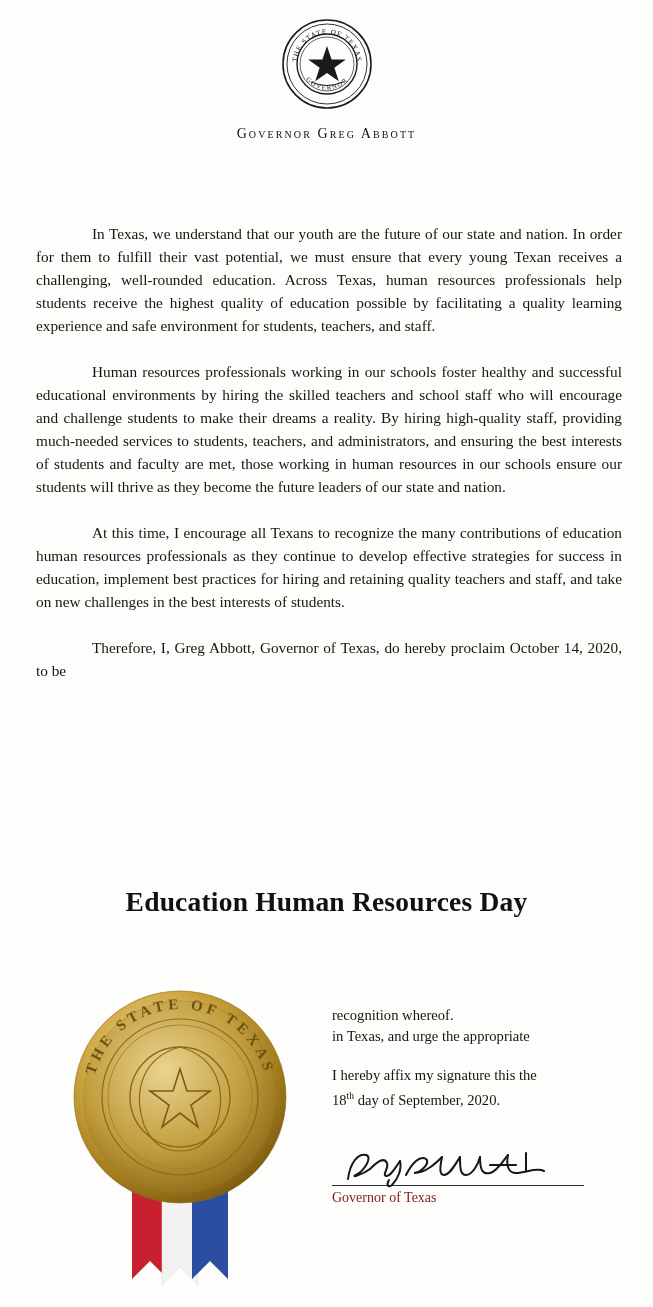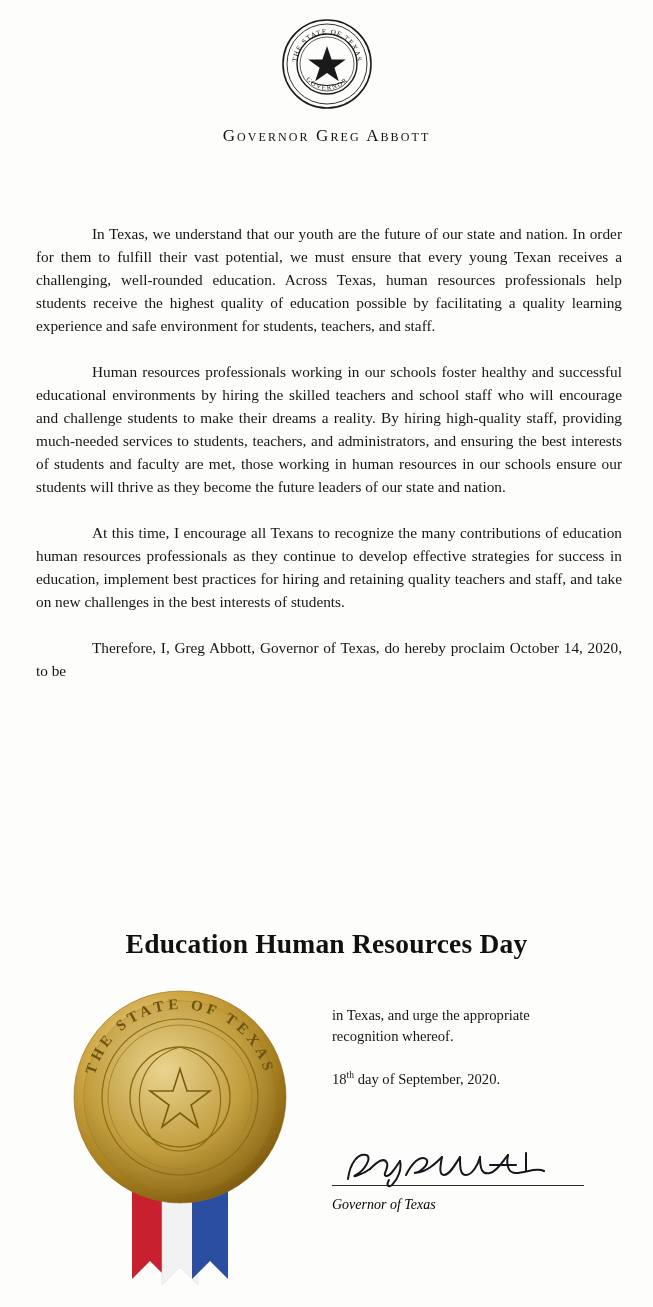--- a/index.html
+++ b/index.html
@@ -32,21 +32,21 @@
     width: 92px;
     height: 92px;
     margin: 0 auto;
     position: relative;
   }
   .seal-top svg { display: block; }
 
   .gov-name {
     margin-top: 16px;
     font-family: "Liberation Serif", serif;
-    font-size: 17px;
+    font-size: 14px;
     letter-spacing: 2.1px;
     font-variant: small-caps;
     color: #14110f;
   }
 
   
   .body-text {
     position: absolute;
     top: 222px;
     left: 36px;
@@ -58,21 +58,21 @@
     text-align: justify;
     text-indent: 56px;
     margin: 0 0 23px 0;
     color: #17150f;
   }
   .para:last-child { margin-bottom: 0; margin-top: 13px; }
 
   
   .proclaim-title {
     position: absolute;
-    top: 928px;
+    top: 886px;
     left: 0;
     width: 653px;
     text-align: center;
     font-size: 27.5px;
     font-weight: bold;
     letter-spacing: 0.2px;
     color: #111;
   }
 
   
@@ -114,23 +114,22 @@
     width: 280px;
   }
   .sig-svg { display: block; margin-left: 8px; }
   .sig-rule {
     border-bottom: 1.4px solid #2a2a2a;
     width: 252px;
     margin-top: -4px;
   }
   .sig-caption {
     font-size: 14px;
-    margin-top: 11px;
-    color: #000000;
-    font-style: italic;
+    margin-top: 4px;
+    color: #7f1d1d;
   }
 
   
   .ribbons { position: absolute; left: 0; top: 0; }
 </style>
 </head>
 <body>
 
 <div class="page">
 
@@ -221,24 +220,25 @@
         <g stroke="#8d6a16" stroke-width="1.2" fill="none">
           <path d="M 122 62 C 86 72 74 104 86 140 C 96 164 112 166 122 166"></path>
           <path d="M 122 62 C 158 72 170 104 158 140 C 148 164 132 166 122 166"></path>
         </g>
         <polygon points="122,84 129,106 152,106 133,120 140,142 122,128 104,142 111,120 92,106 115,106" fill="none" stroke="#7d5c11" stroke-width="1.6"></polygon>
       </svg>
     </div>
 
     <div class="right-col">
       <div class="rc-block">
+        <span class="ln">recognition whereof.</span>
         <span class="ln">in Texas, and urge the appropriate</span>
-        <span class="ln">recognition whereof.</span>
       </div>
       <div class="rc-block">
+        <span class="ln">I hereby affix my signature this the</span>
         <span class="ln"><span>18</span><sup>th</sup><span> day of September, 2020.</span></span>
       </div>
     </div>
 
     <div class="sig-area">
       <svg class="sig-svg" width="230" height="44" viewBox="0 0 230 44" aria-hidden="true">
         <g fill="none" stroke="#15161b" stroke-width="2" stroke-linecap="round">
           <path d="M8 34 C 10 18, 18 8, 26 10 C 33 12, 24 26, 16 30 C 10 33, 22 30, 30 24"></path>
           <path d="M30 24 C 38 16, 44 12, 47 18 C 49 23, 42 30, 46 31 C 50 32, 56 22, 60 16"></path>
           <path d="M60 16 C 62 24, 58 34, 52 40 C 48 43, 46 40, 49 35"></path>

